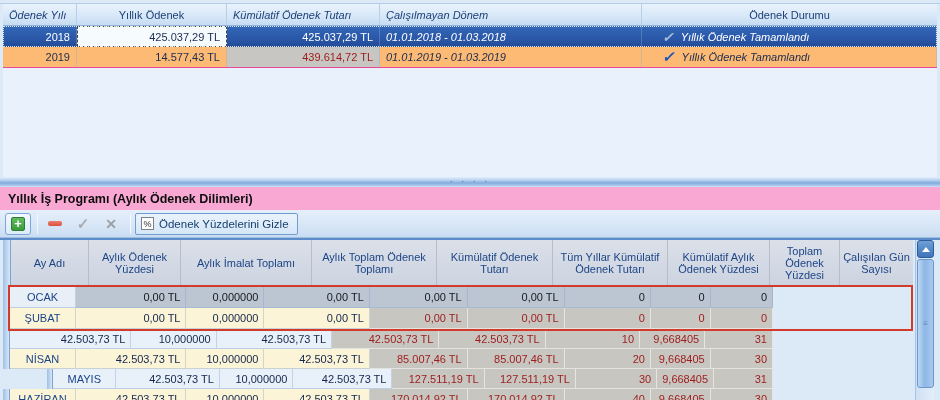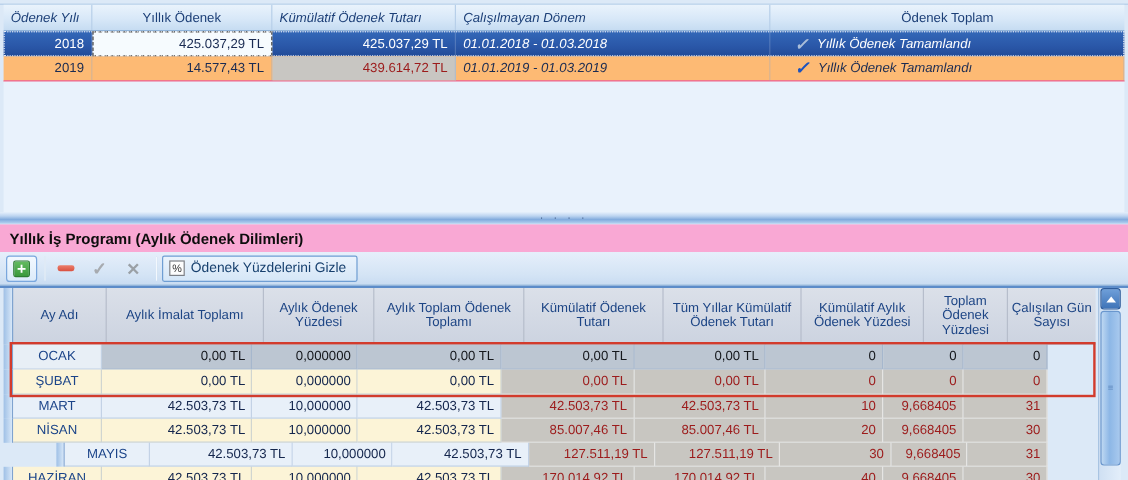--- a/index.html
+++ b/index.html
@@ -61,21 +61,21 @@
   
   .bgrid-topline { position:absolute; left:0; top:238px; width:940px; height:2px; background:#5c8cc9; }
   .bgrid-header { position:absolute; left:3px; top:240px; width:910px; height:47px; display:flex;
     background:linear-gradient(180deg,#dbe0e9,#ccd3e0); color:#1d4585; }
   .bh-cell { display:flex; align-items:center; justify-content:center; text-align:center; padding:1px 3px;
     border-right:1px solid #b6bdcb; border-bottom:1px solid #9fb0c8; line-height:12px; font-size:11px; }
   .ind { width:8px; background:linear-gradient(90deg,#9fc0e6,#d7e7f8); border-right:1px solid #7fa3cf; }
   .bc0 { width:78px; } .bc1 { width:131px; } .bc2 { width:92px; } .bc3 { width:125px; } .bc4 { width:116px; }
   .bc5 { width:115px; } .bc6 { width:102px; } .bc7 { width:70px; } .bc8 { width:73px; border-right:none; }
 
-  .brow { position:absolute; left:3px; width:870px; display:flex; }
+  .brow { position:absolute; left:3px; width:770px; display:flex; }
   .bd-cell { display:flex; align-items:center; padding:0 5px; height:100%;
     border-right:1px solid rgba(125,155,195,.35); border-bottom:1px solid rgba(150,175,210,.5); }
   .m-cell { justify-content:center; color:#1b4489; }
   .n-cell { justify-content:flex-end; color:#14264d; }
   .bg-lite { background:#e8f0f9; } .bg-cream { background:#fcf4d7; }
   .bg-cur { background:#bcc6d2; } .bg-cur-m { background:#e8eff6; }
   .ro { background:#c8c6c1; color:#9c1b1b; border-right:1px solid rgba(255,255,255,.55); border-bottom:1px solid rgba(255,255,255,.5); }
   .cur-txt { color:#15181d; }
 
   
@@ -101,21 +101,21 @@
 
 <div class="app">
 
   <div class="topstrip"></div>
 
   <div class="tgrid-header">
     <div class="th-cell tc0 al-l">Ödenek Yılı</div>
     <div class="th-cell tc1 al-c">Yıllık Ödenek</div>
     <div class="th-cell tc2 al-l">Kümülatif Ödenek Tutarı</div>
     <div class="th-cell tc3 al-l">Çalışılmayan Dönem</div>
-    <div class="th-cell tc4 al-c">Ödenek Toplam</div>
+    <div class="th-cell tc4 al-c">Ödenek Durumu</div>
   </div>
 
   <div class="trow trow-sel">
     <div class="td-cell tc0 al-r">2018</div>
     <div class="td-cell tc1 al-r cell-focus">425.037,29 TL</div>
     <div class="td-cell tc2 al-r">425.037,29 TL</div>
     <div class="td-cell tc3 al-l">01.01.2018 - 01.03.2018</div>
     <div class="td-cell tc4 al-l">
       <span class="chk chk-dim">✓</span>
       <span>Yıllık Ödenek Tamamlandı</span>
@@ -162,22 +162,22 @@
       <span class="icon-pct">%</span>
       <span class="lbl">Ödenek Yüzdelerini Gizle</span>
     </div>
   </div>
 
   <div class="bgrid-topline"></div>
 
   <div class="bgrid-header">
     <div class="ind"></div>
     <div class="bh-cell bc0">Ay Adı</div>
+    <div class="bh-cell bc2">Aylık Ödenek Yüzdesi</div>
     <div class="bh-cell bc1">Aylık İmalat Toplamı</div>
-    <div class="bh-cell bc2">Aylık Ödenek Yüzdesi</div>
     <div class="bh-cell bc3">Aylık Toplam Ödenek Toplamı</div>
     <div class="bh-cell bc4">Kümülatif Ödenek Tutarı</div>
     <div class="bh-cell bc5">Tüm Yıllar Kümülatif Ödenek Tutarı</div>
     <div class="bh-cell bc6">Kümülatif Aylık Ödenek Yüzdesi</div>
     <div class="bh-cell bc7">Toplam Ödenek Yüzdesi</div>
     <div class="bh-cell bc8">Çalışılan Gün Sayısı</div>
   </div>
 
   <div class="brow" style="top:287px;height:21px;">
     <div class="ind"></div>
@@ -200,21 +200,20 @@
     <div class="bd-cell n-cell bc3 bg-cream">0,00 TL</div>
     <div class="bd-cell n-cell bc4 ro">0,00 TL</div>
     <div class="bd-cell n-cell bc5 ro">0,00 TL</div>
     <div class="bd-cell n-cell bc6 ro">0</div>
     <div class="bd-cell n-cell bc7 ro">0</div>
     <div class="bd-cell n-cell bc8 ro">0</div>
   </div>
 
   <div class="brow" style="top:329px;height:20px;">
     <div class="ind"></div>
-    <div class="bd-cell m-cell bc0 bg-lite">MART</div>
     <div class="bd-cell n-cell bc1 bg-lite">42.503,73 TL</div>
     <div class="bd-cell n-cell bc2 bg-lite">10,000000</div>
     <div class="bd-cell n-cell bc3 bg-lite">42.503,73 TL</div>
     <div class="bd-cell n-cell bc4 ro">42.503,73 TL</div>
     <div class="bd-cell n-cell bc5 ro">42.503,73 TL</div>
     <div class="bd-cell n-cell bc6 ro">10</div>
     <div class="bd-cell n-cell bc7 ro">9,668405</div>
     <div class="bd-cell n-cell bc8 ro">31</div>
   </div>
 

